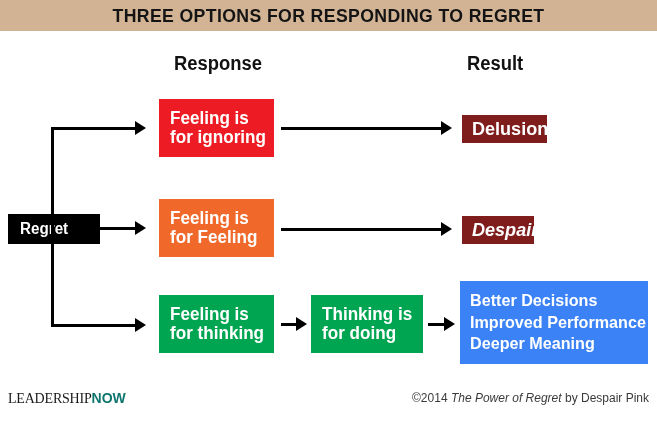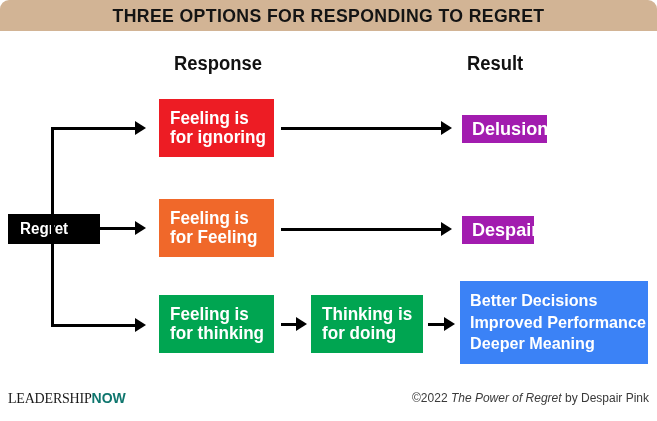--- a/index.html
+++ b/index.html
@@ -9,21 +9,20 @@
   }
   body {
     font-family: "Liberation Sans", sans-serif;
   }
   #page {
     position: relative;
     width: 657px;
     height: 421px;
     background: #ffffff;
     overflow: hidden;
-    border-radius: 9px;
   }
 
   
   .header-band {
     position: absolute;
     left: 0; top: 0;
     width: 657px;
     height: 31px;
     background: #d2b495;
   }
@@ -90,29 +89,29 @@
     width: 115px; height: 58px;
     font-size: 18px;
     padding-left: 11px;
   }
   .node-red    { left: 159px; top: 99px;  background: #ed1c24; }
   .node-orange { left: 159px; top: 199px; background: #f0682a; }
   .node-green1 { left: 159px; top: 295px; background: #00a551; }
   .node-green2 { left: 311px; top: 295px; background: #00a551; width: 112px; }
 
   .node-black-result {
-    background: #a21caf;
+    background: #7f1d1d;
     height: 28px;
     font-size: 19px;
     padding-left: 10px;
     padding-right: 10px;
     justify-content: center;
   }
   .node-delusion { left: 462px; top: 115px; width: 85px; }
-  .node-despair  { left: 462px; top: 216px; width: 72px; }
+  .node-despair  { left: 462px; top: 216px; width: 72px; font-style: italic; }
 
   .node-results {
     left: 460px; top: 281px;
     width: 188px; height: 83px;
     background: #3b82f6;
     font-size: 17px;
     padding-left: 10px;
     line-height: 1.28;
   }
 
@@ -217,16 +216,16 @@
   <div class="node node-results">
     <span class="ln">Better Decisions</span>
     <span class="ln">Improved Performance</span>
     <span class="ln">Deeper Meaning</span>
   </div>
 
   <div class="logo">
     <span class="lead">LEADERSHIP</span><span class="now">NOW</span>
   </div>
   <div class="credit">
-    <span>©2022 </span><span class="ital">The Power of Regret</span><span> by Despair Pink</span>
+    <span>©2014 </span><span class="ital">The Power of Regret</span><span> by Despair Pink</span>
   </div>
 
 </div>
 
 </body></html>

